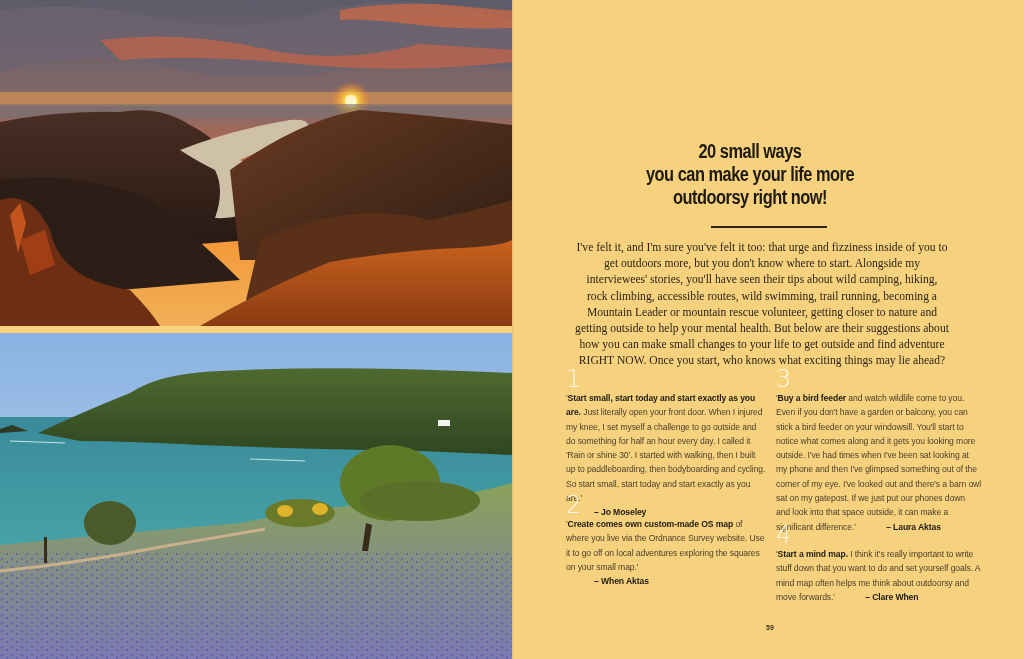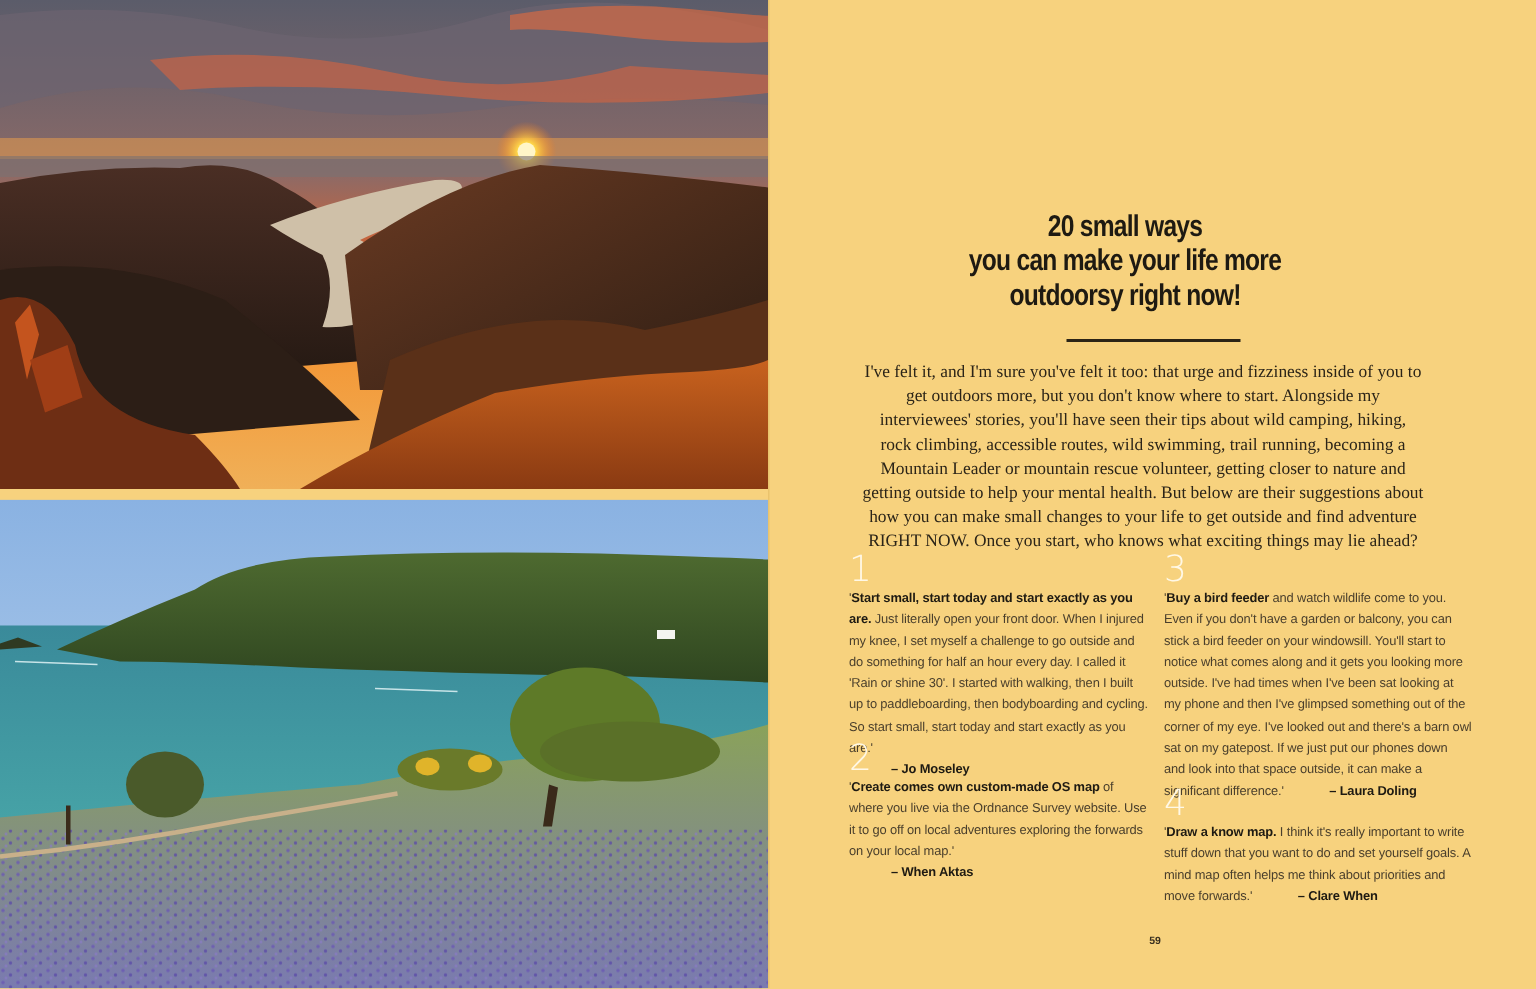--- a/index.html
+++ b/index.html
@@ -200,30 +200,30 @@
   <p class="intro" style="margin:0;">I've felt it, and I'm sure you've felt it too: that urge and fizziness inside of you to get outdoors more, but you don't know where to start. Alongside my interviewees' stories, you'll have seen their tips about wild camping, hiking, rock climbing, accessible routes, wild swimming, trail running, becoming a Mountain Leader or mountain rescue volunteer, getting closer to nature and getting outside to help your mental health. But below are their suggestions about how you can make small changes to your life to get outside and find adventure RIGHT NOW. Once you start, who knows what exciting things may lie ahead?</p>
 
   <div class="tip tip-1">
     <span class="num">1</span>
     <span>'</span><b>Start small, start today and start exactly as you are.</b><span> Just literally open your front door. When I injured my knee, I set myself a challenge to go outside and do something for half an hour every day. I called it 'Rain or shine 30'. I started with walking, then I built up to paddleboarding, then bodyboarding and cycling. So start small, start today and start exactly as you are.'</span><br>
     <span class="author">– Jo Moseley</span>
   </div>
 
   <div class="tip tip-2">
     <span class="num">2</span>
-    <span>'</span><b>Create comes own custom-made OS map</b><span> of where you live via the Ordnance Survey website. Use it to go off on local adventures exploring the forwards on your local map.'</span><br>
+    <span>'</span><b>Create comes own custom-made OS map</b><span> of where you live via the Ordnance Survey website. Use it to go off on local adventures exploring the squares on your small map.'</span><br>
     <span class="author">– When Aktas</span>
   </div>
 
   <div class="tip tip-3">
     <span class="num">3</span>
     <span>'</span><b>Buy a bird feeder</b><span> and watch wildlife come to you. Even if you don't have a garden or balcony, you can stick a bird feeder on your windowsill. You'll start to notice what comes along and it gets you looking more outside. I've had times when I've been sat looking at my phone and then I've glimpsed something out of the corner of my eye. I've looked out and there's a barn owl sat on my gatepost. If we just put our phones down and look into that space outside, it can make a significant difference.'</span>
-    <span class="author">– Laura Doling</span>
+    <span class="author">– Laura Aktas</span>
   </div>
 
   <div class="tip tip-4">
     <span class="num">4</span>
-    <span>'</span><b>Draw a know map.</b><span> I think it's really important to write stuff down that you want to do and set yourself goals. A mind map often helps me think about priorities and move forwards.'</span>
+    <span>'</span><b>Start a mind map.</b><span> I think it's really important to write stuff down that you want to do and set yourself goals. A mind map often helps me think about outdoorsy and move forwards.'</span>
     <span class="author">– Clare When</span>
   </div>
 
   <div class="page-number">59</div>
 </div>
 
 </body></html>

